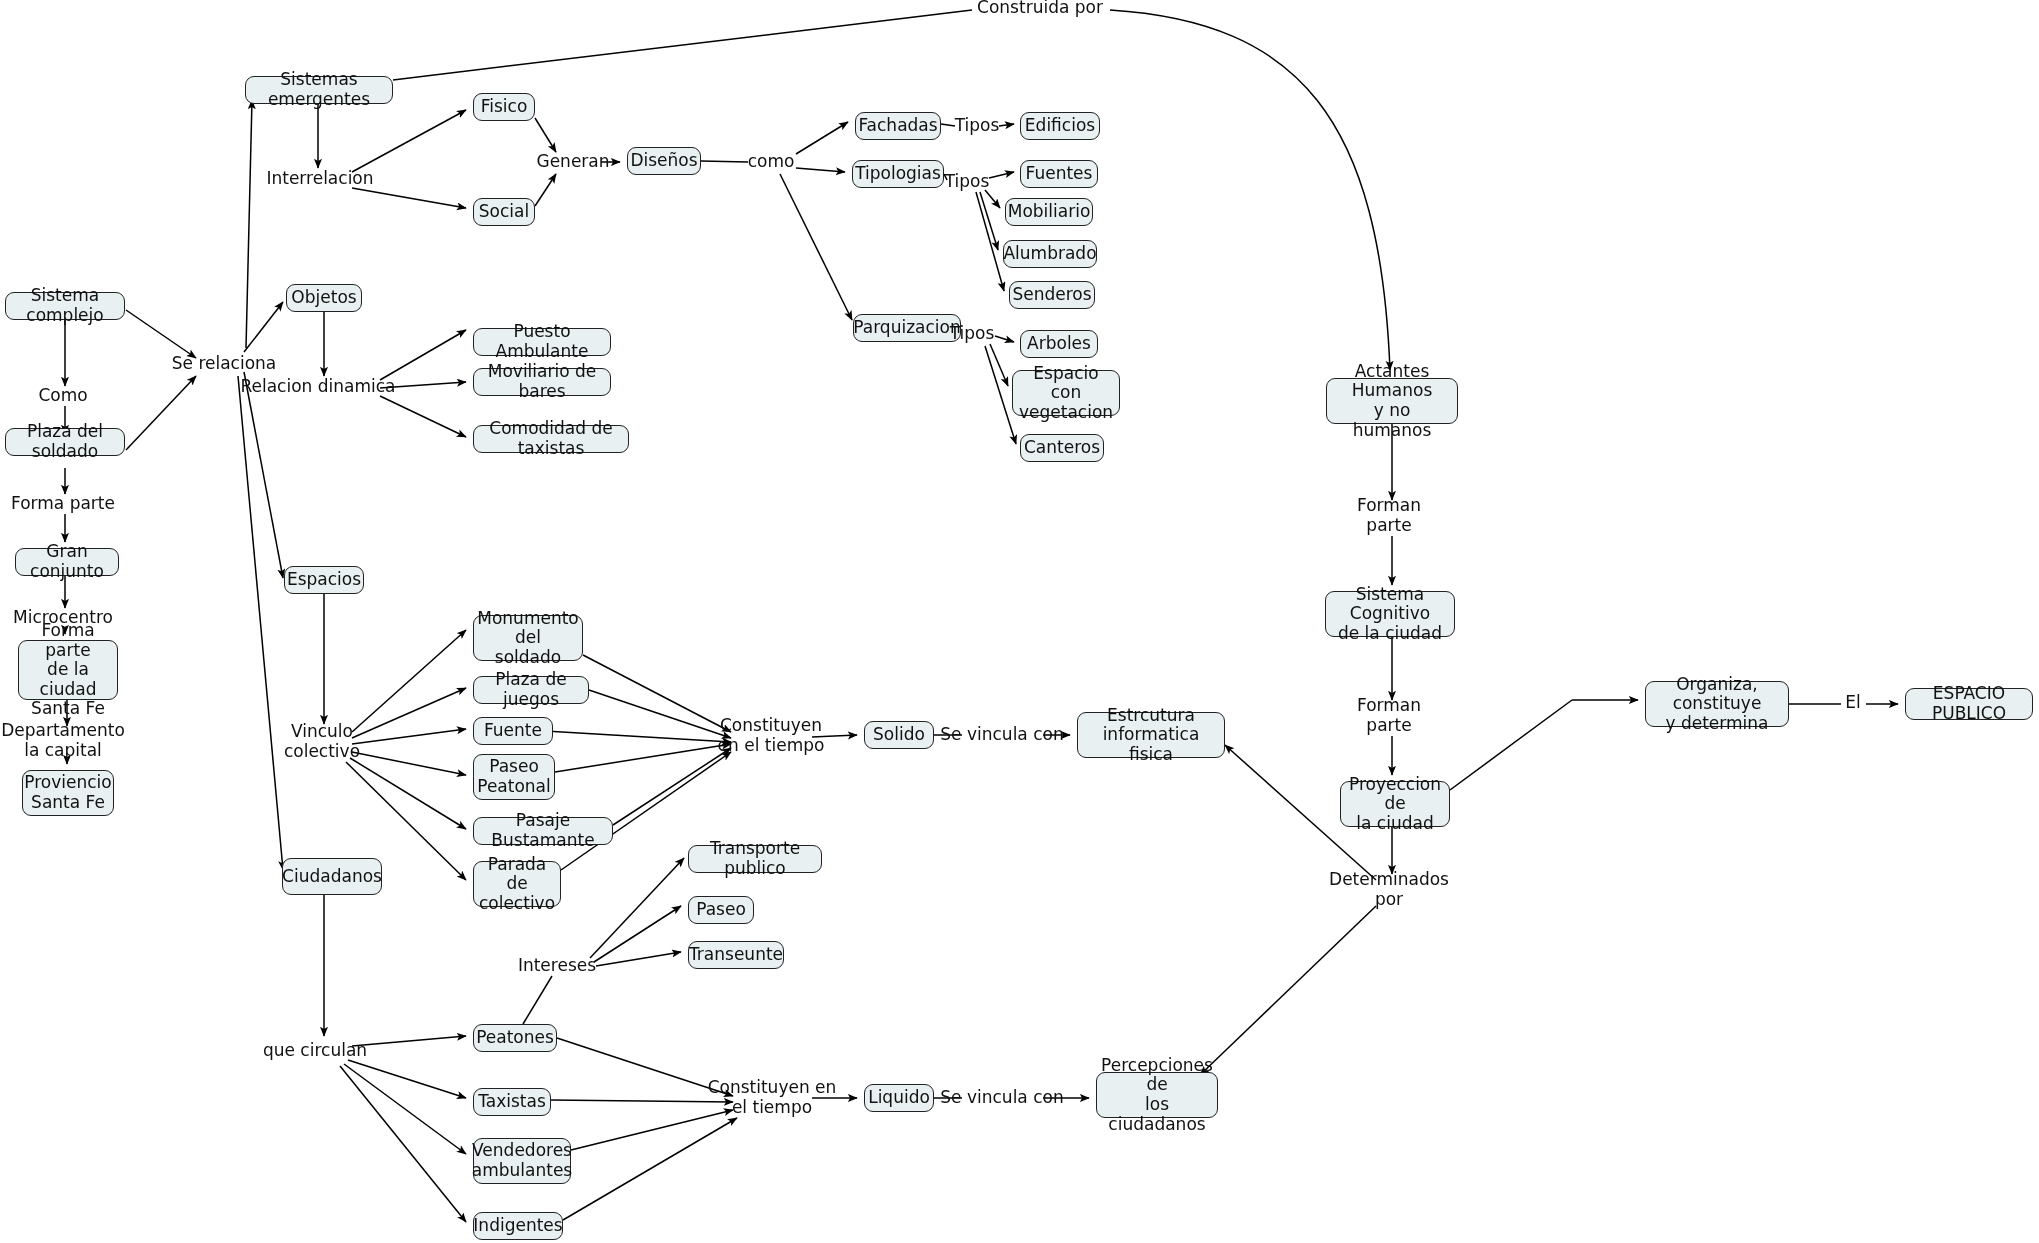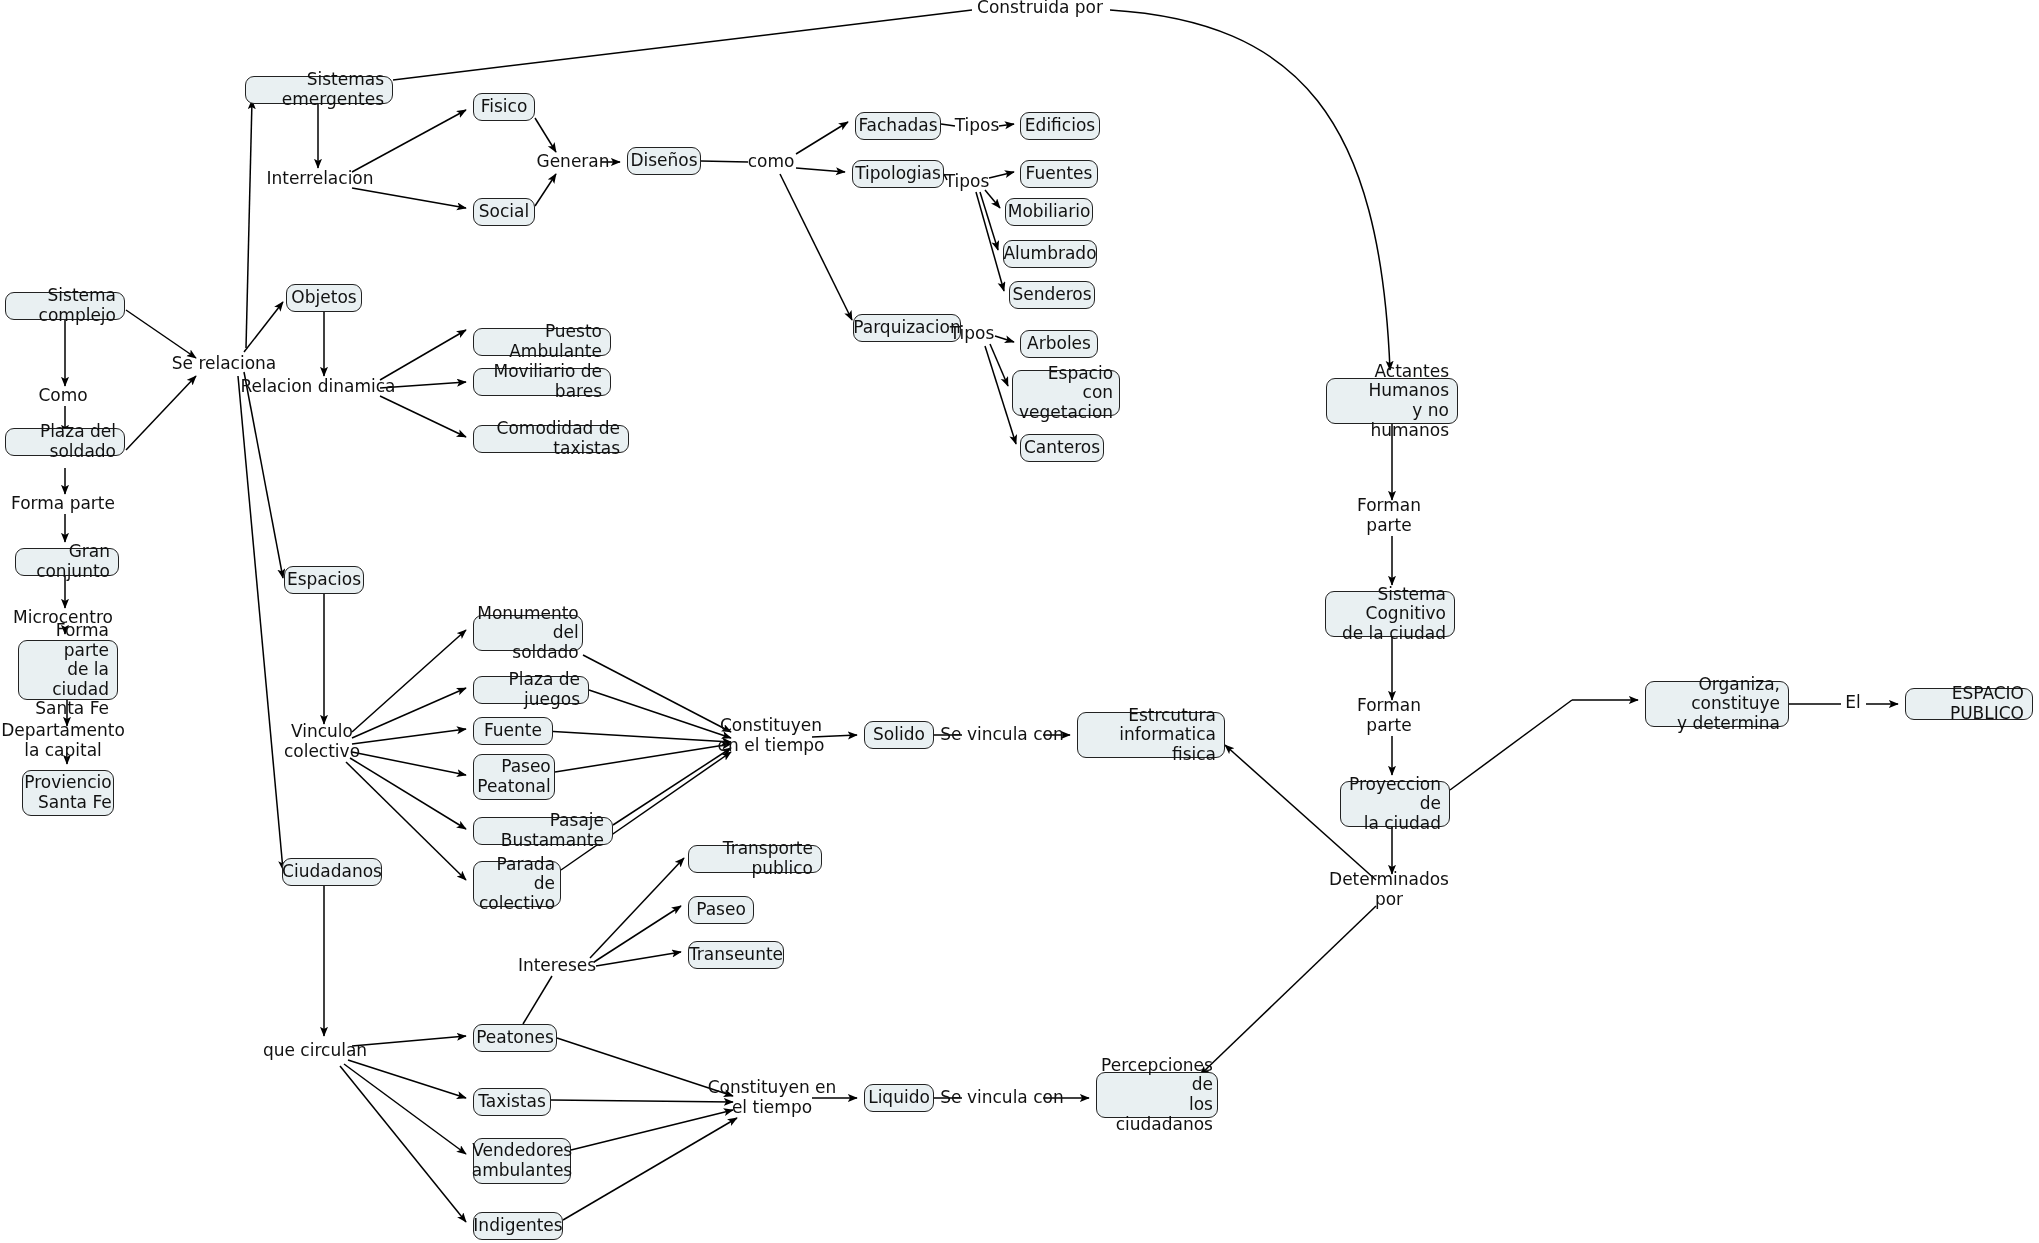--- a/index.html
+++ b/index.html
@@ -1,20 +1,20 @@
 <!DOCTYPE html>
 <html><head>
 <meta charset="utf-8">
 <style>
   html,body{margin:0;padding:0;background:#ffffff;}
   #canvas{position:relative;width:2039px;height:1243px;background:#ffffff;
           font-family:"DejaVu Sans","Liberation Sans",sans-serif;overflow:hidden;}
   #edges{position:absolute;left:0;top:0;width:2039px;height:1243px;pointer-events:none;}
   .node{position:absolute;box-sizing:border-box;background:#e9f0f2;border:1.4px solid #222;
-        border-radius:9px;display:flex;align-items:center;justify-content:center;text-align:right;
+        border-radius:9px;display:flex;align-items:center;justify-content:center;text-align:center;
         color:#111;font-size:17px;line-height:1.15;padding:3px 8px;white-space:pre-line;}
   .lbl{position:absolute;color:#111;font-size:17px;line-height:1.15;text-align:center;
        white-space:pre-line;background:transparent;transform:translate(-50%,-50%);}
 </style>
 </head>
 <body>
 
 <div id="canvas">
 
   <svg id="edges" viewBox="0 0 2039 1243" xmlns="http://www.w3.org/2000/svg">
@@ -148,30 +148,30 @@
   <div class="node" style="left:1009px;top:281px;width:86px;height:28px">Senderos</div>
   <div class="node" style="left:1020px;top:330px;width:78px;height:28px">Arboles</div>
   <div class="node" style="left:1012px;top:370px;width:108px;height:46px">Espacio con
 vegetacion</div>
   <div class="node" style="left:1020px;top:434px;width:84px;height:28px">Canteros</div>
   <div class="node" style="left:286px;top:284px;width:76px;height:28px">Objetos</div>
   <div class="node" style="left:473px;top:328px;width:138px;height:28px">Puesto Ambulante</div>
   <div class="node" style="left:473px;top:368px;width:138px;height:28px">Moviliario de bares</div>
   <div class="node" style="left:473px;top:425px;width:156px;height:28px">Comodidad de taxistas</div>
   <div class="node" style="left:284px;top:566px;width:80px;height:28px">Espacios</div>
-  <div class="node" style="left:473px;top:615px;width:110px;height:36px">Monumento del
+  <div class="node" style="left:473px;top:615px;width:110px;height:46px">Monumento del
 soldado</div>
   <div class="node" style="left:473px;top:676px;width:116px;height:28px">Plaza de juegos</div>
   <div class="node" style="left:473px;top:717px;width:80px;height:28px">Fuente</div>
   <div class="node" style="left:473px;top:754px;width:82px;height:46px">Paseo
 Peatonal</div>
   <div class="node" style="left:473px;top:817px;width:140px;height:28px">Pasaje Bustamante</div>
   <div class="node" style="left:473px;top:861px;width:88px;height:46px">Parada de
 colectivo</div>
-  <div class="node" style="left:282px;top:858px;width:100px;height:28px">Ciudadanos</div>
+  <div class="node" style="left:282px;top:858px;width:100px;height:37px">Ciudadanos</div>
   <div class="node" style="left:688px;top:845px;width:134px;height:28px">Transporte publico</div>
   <div class="node" style="left:688px;top:896px;width:66px;height:28px">Paseo</div>
   <div class="node" style="left:688px;top:941px;width:96px;height:28px">Transeunte</div>
   <div class="node" style="left:473px;top:1024px;width:84px;height:28px">Peatones</div>
   <div class="node" style="left:473px;top:1088px;width:78px;height:28px">Taxistas</div>
   <div class="node" style="left:473px;top:1138px;width:98px;height:46px">Vendedores
 ambulantes</div>
   <div class="node" style="left:473px;top:1212px;width:90px;height:28px">Indigentes</div>
   <div class="node" style="left:864px;top:721px;width:70px;height:28px">Solido</div>
   <div class="node" style="left:1077px;top:712px;width:148px;height:46px">Estrcutura informatica

